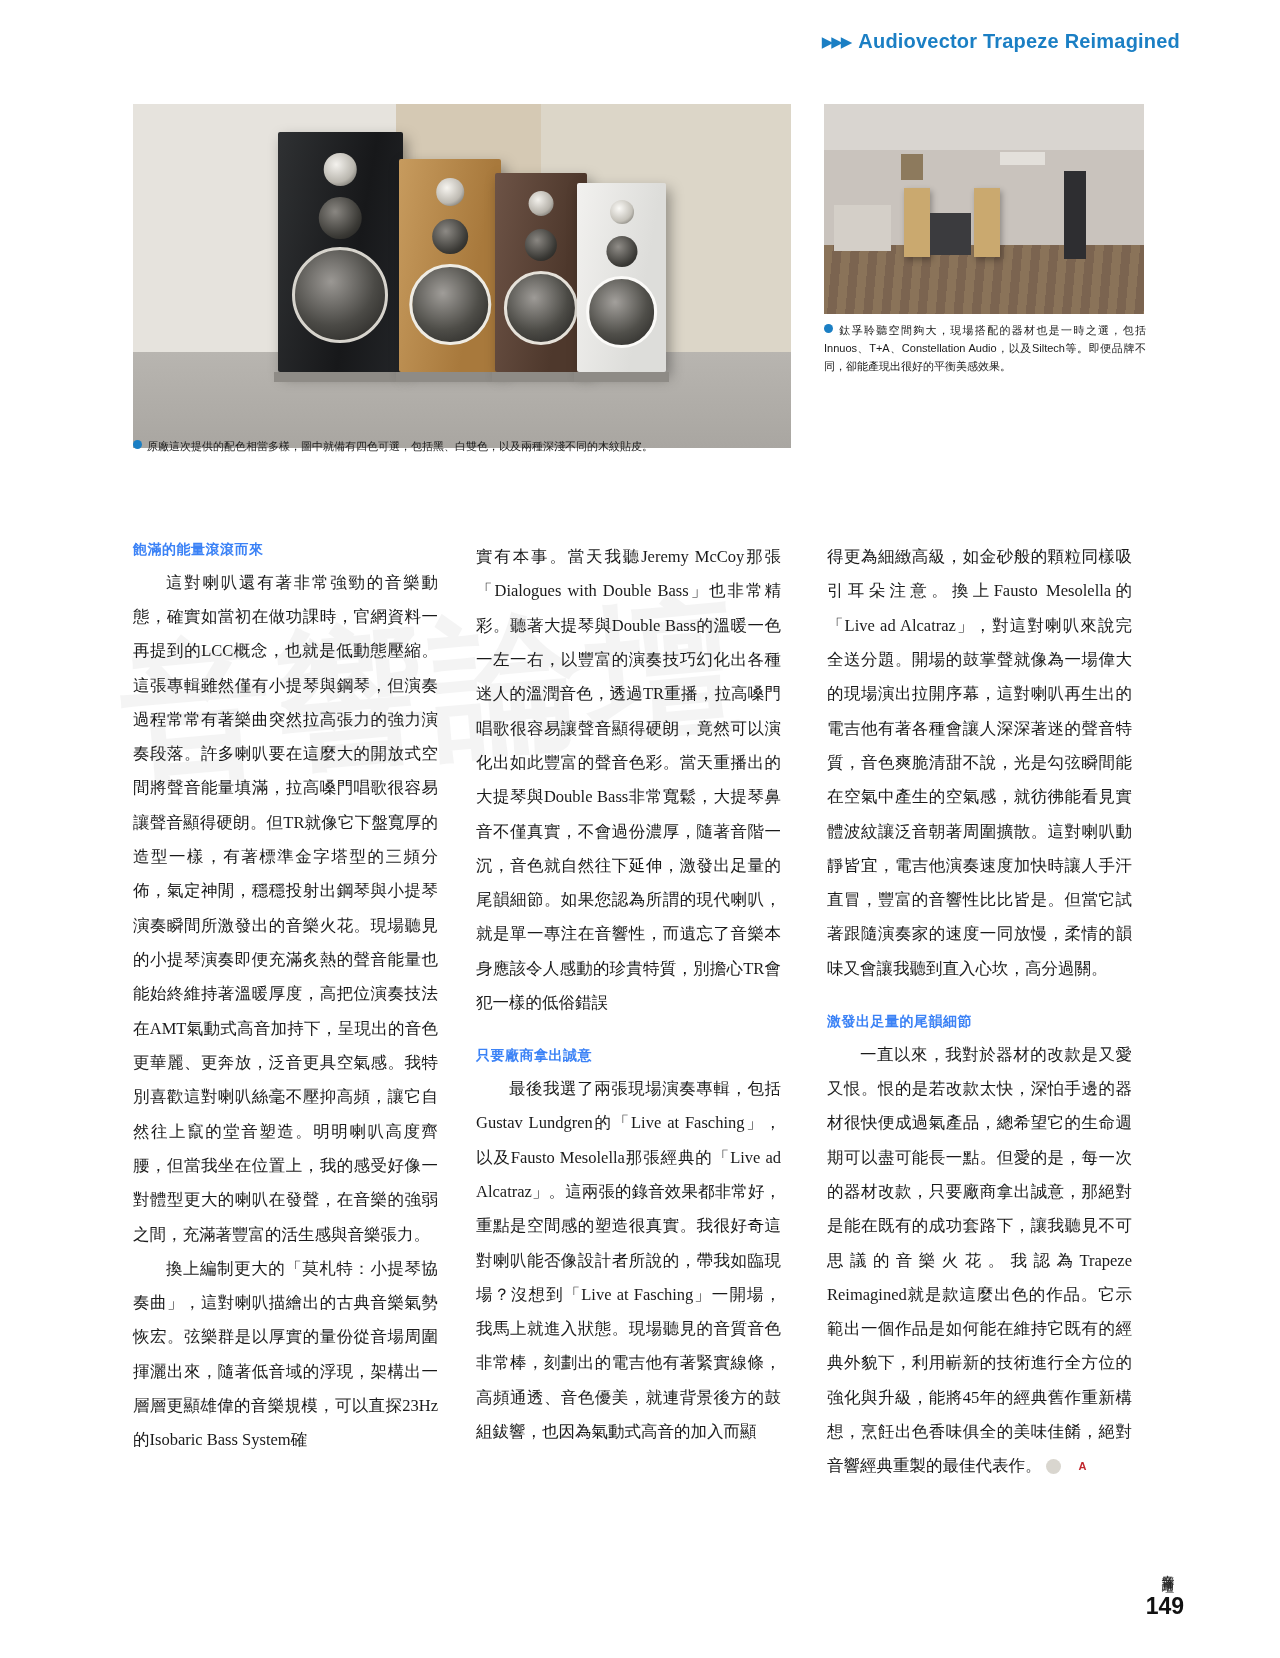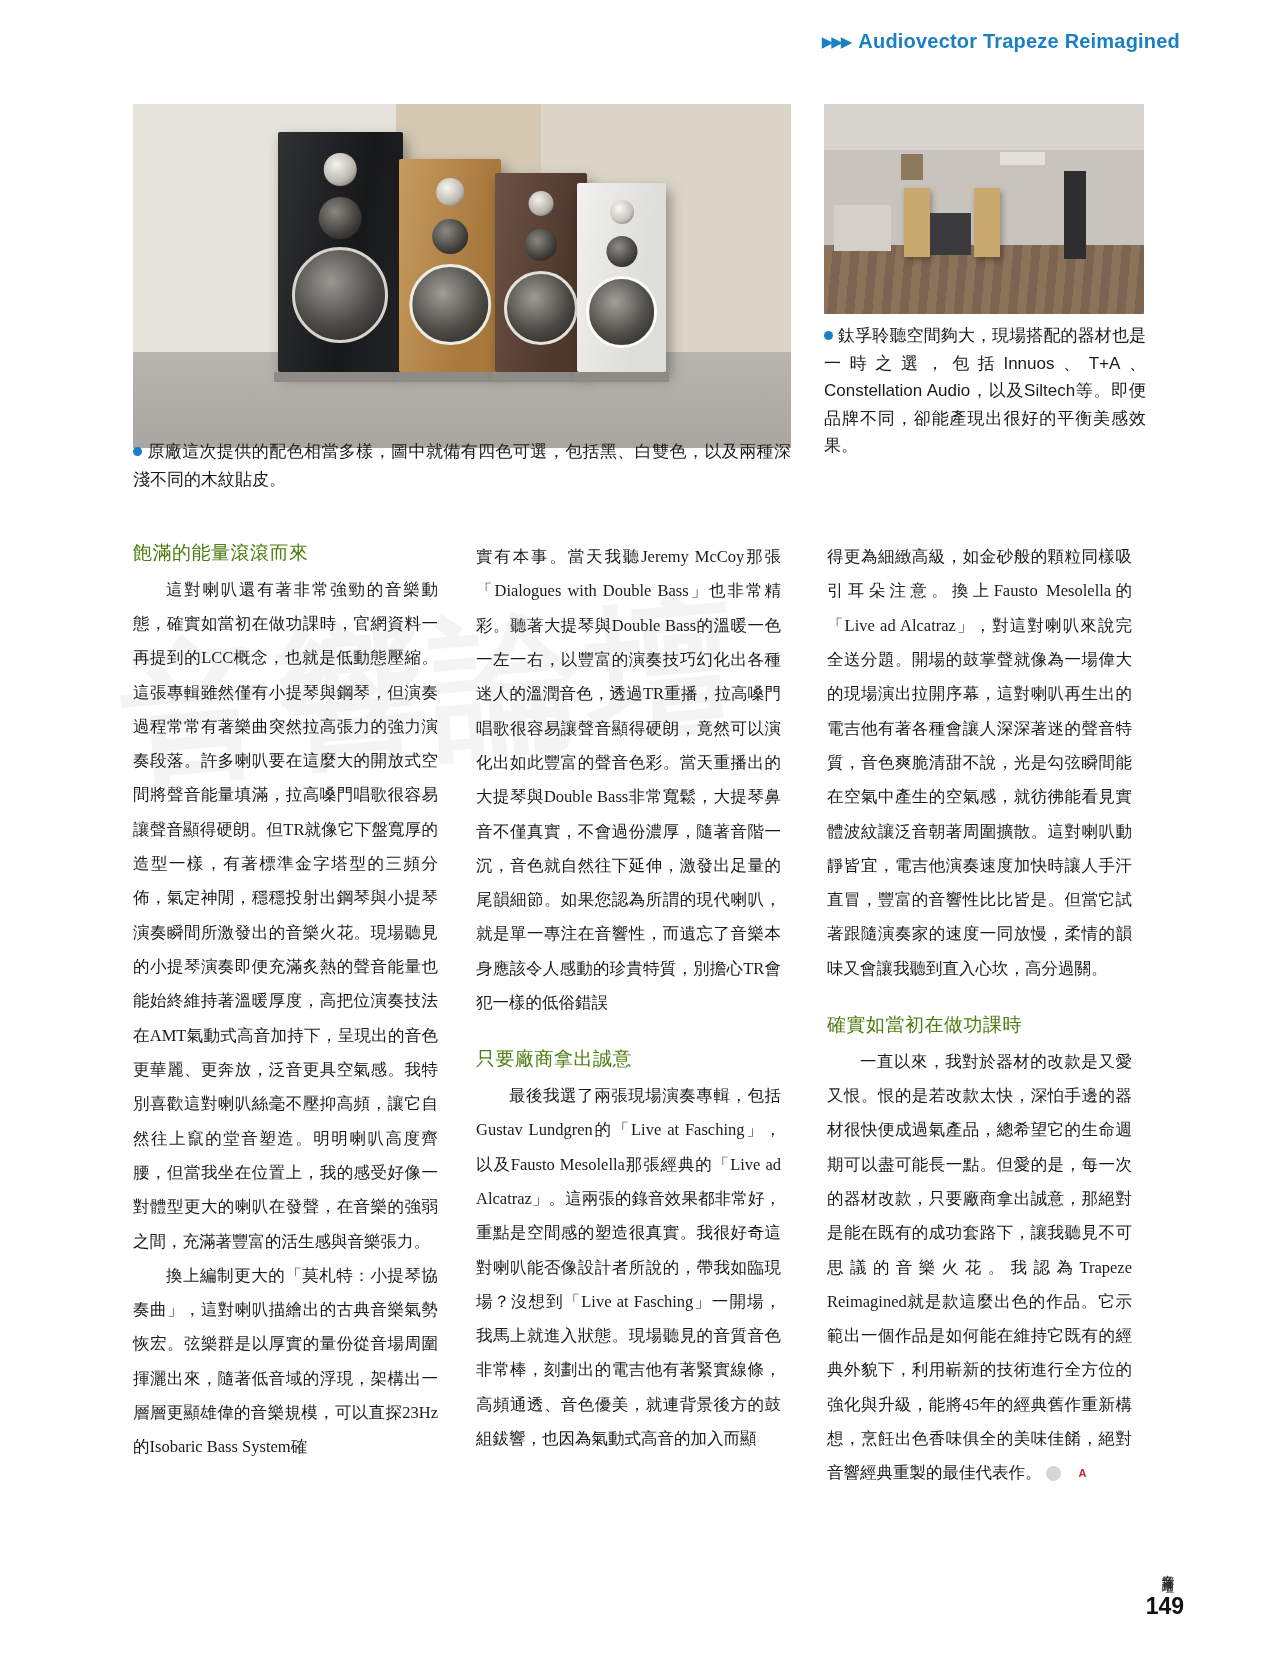--- a/index.html
+++ b/index.html
@@ -123,21 +123,21 @@
   .pr-ceiling { position:absolute; left:0; top:0; width:100%; height:22%; background:#d9d5d0; }
   .pr-wall { position:absolute; left:0; top:22%; width:100%; height:45%; background:#c9c3bd; }
   .pr-floor { position:absolute; left:0; top:67%; width:100%; height:33%;
     background: repeating-linear-gradient(95deg,#8a7359 0 9px,#7b6450 9px 18px); }
   .pr-obj { position:absolute; background:#9b9189; }
 
   
   .caption {
     position: absolute;
     font-family: "Liberation Sans", sans-serif;
-    font-size: 17px;
+    font-size: 11px;
     line-height: 1.62;
     color: #1a1a1a;
     text-align: justify;
   }
   .cap-bullet {
     display: inline-block;
     width: 9px; height: 9px;
     border-radius: 50%;
     background: #1b7fc4;
     margin-right: 5px;
@@ -171,23 +171,23 @@
   #col3 { left: 827px; }
 
   .col p {
     margin: 0;
     text-indent: 2em;
   }
   .col p.noindent { text-indent: 0; }
 
   .sec-head {
     font-family: "Liberation Sans", sans-serif;
-    font-weight: normal;
-    font-size: 19px;
-    color: #4d7c0f;
+    font-weight: bold;
+    font-size: 14px;
+    color: #3b82f6;
     line-height: 1.4;
     margin: 0 0 6px 0;
     letter-spacing: 0.5px;
   }
   .sec-head.spaced { margin-top: 26px; }
 
   .end-mark {
     display: inline-block;
     width: 15px; height: 15px;
     border-radius: 50%;
@@ -294,18 +294,18 @@
 </div>
 
 <div class="col" id="col2">
   <p class="noindent">實有本事。當天我聽Jeremy McCoy那張「Dialogues with Double Bass」也非常精彩。聽著大提琴與Double Bass的溫暖一色一左一右，以豐富的演奏技巧幻化出各種迷人的溫潤音色，透過TR重播，拉高嗓門唱歌很容易讓聲音顯得硬朗，竟然可以演化出如此豐富的聲音色彩。當天重播出的大提琴與Double Bass非常寬鬆，大提琴鼻音不僅真實，不會過份濃厚，隨著音階一沉，音色就自然往下延伸，激發出足量的尾韻細節。如果您認為所謂的現代喇叭，就是單一專注在音響性，而遺忘了音樂本身應該令人感動的珍貴特質，別擔心TR會犯一樣的低俗錯誤</p>
   <h2 class="sec-head spaced">只要廠商拿出誠意</h2>
   <p>最後我選了兩張現場演奏專輯，包括Gustav Lundgren的「Live at Fasching」，以及Fausto Mesolella那張經典的「Live ad Alcatraz」。這兩張的錄音效果都非常好，重點是空間感的塑造很真實。我很好奇這對喇叭能否像設計者所說的，帶我如臨現場？沒想到「Live at Fasching」一開場，我馬上就進入狀態。現場聽見的音質音色非常棒，刻劃出的電吉他有著緊實線條，高頻通透、音色優美，就連背景後方的鼓組鈸響，也因為氣動式高音的加入而顯</p>
 </div>
 
 <div class="col" id="col3">
   <p class="noindent">得更為細緻高級，如金砂般的顆粒同樣吸引耳朵注意。換上Fausto Mesolella的「Live ad Alcatraz」，對這對喇叭來說完全送分題。開場的鼓掌聲就像為一場偉大的現場演出拉開序幕，這對喇叭再生出的電吉他有著各種會讓人深深著迷的聲音特質，音色爽脆清甜不說，光是勾弦瞬間能在空氣中產生的空氣感，就彷彿能看見實體波紋讓泛音朝著周圍擴散。這對喇叭動靜皆宜，電吉他演奏速度加快時讓人手汗直冒，豐富的音響性比比皆是。但當它試著跟隨演奏家的速度一同放慢，柔情的韻味又會讓我聽到直入心坎，高分過關。</p>
-  <h2 class="sec-head spaced">確實如當初在做功課時</h2>
+  <h2 class="sec-head spaced">激發出足量的尾韻細節</h2>
   <p><span>一直以來，我對於器材的改款是又愛又恨。恨的是若改款太快，深怕手邊的器材很快便成過氣產品，總希望它的生命週期可以盡可能長一點。但愛的是，每一次的器材改款，只要廠商拿出誠意，那絕對是能在既有的成功套路下，讓我聽見不可思議的音樂火花。我認為Trapeze Reimagined就是款這麼出色的作品。它示範出一個作品是如何能在維持它既有的經典外貌下，利用嶄新的技術進行全方位的強化與升級，能將45年的經典舊作重新構想，烹飪出色香味俱全的美味佳餚，絕對音響經典重製的最佳代表作。</span><span class="end-mark">A</span></p>
 </div>
 
 <div class="footer-vert">音響論壇</div>
 <div class="page-num">149</div>
 
 </body></html>

